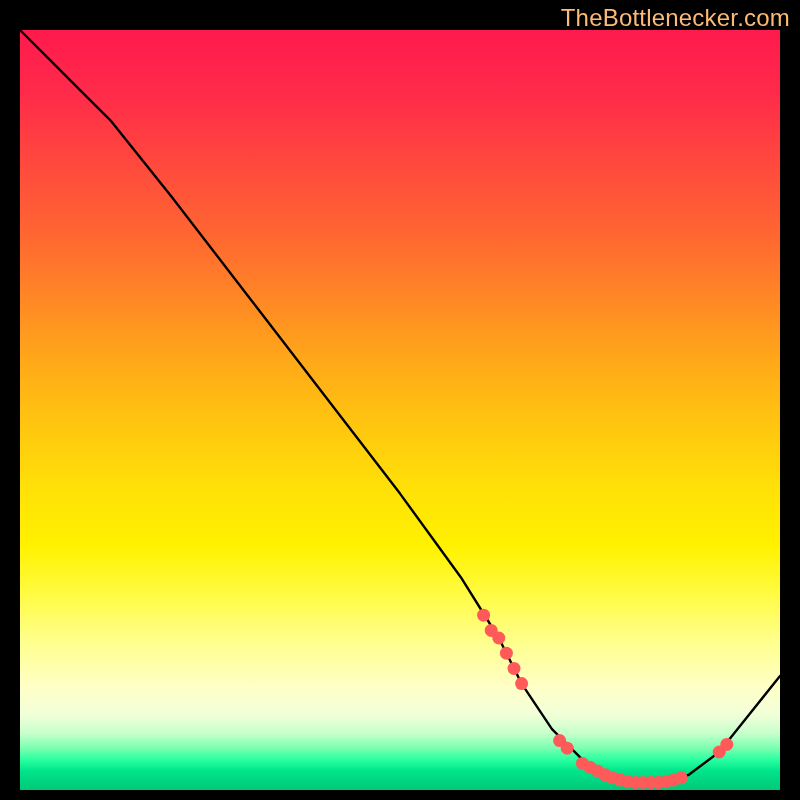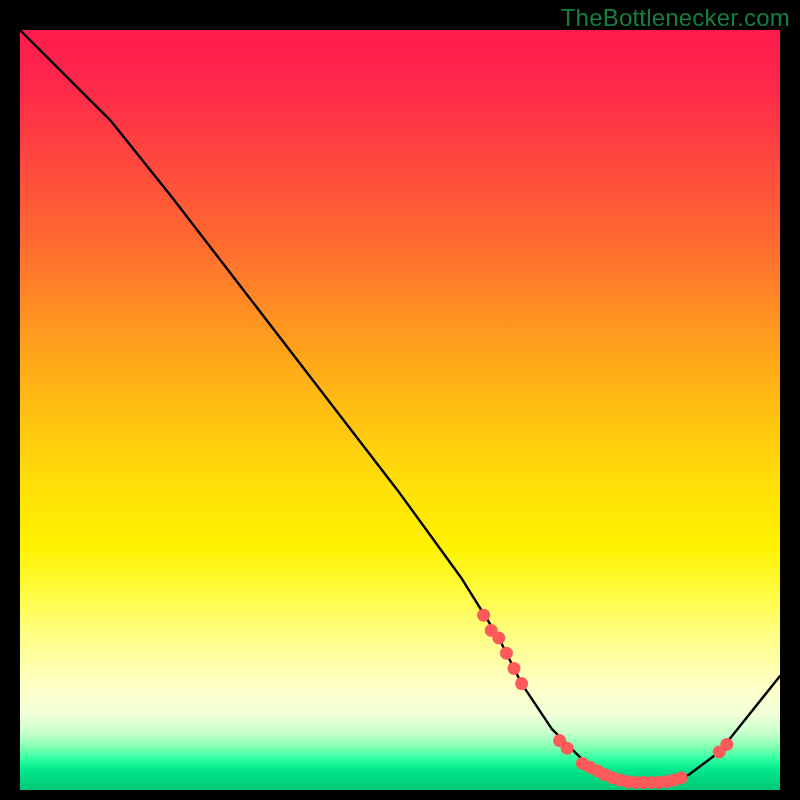--- a/index.html
+++ b/index.html
@@ -14,21 +14,21 @@
   .frame {
     position: relative;
     width: 800px;
     height: 800px;
     background: #000;
   }
   .watermark {
     position: absolute;
     top: 4px;
     right: 10px;
-    color: #15803d;
+    color: #fdba74;
     font-size: 24px;
     font-weight: 500;
     letter-spacing: 0.2px;
     user-select: none;
   }
   .plot-area {
     position: absolute;
     left: 20px;
     top: 30px;
     width: 760px;

